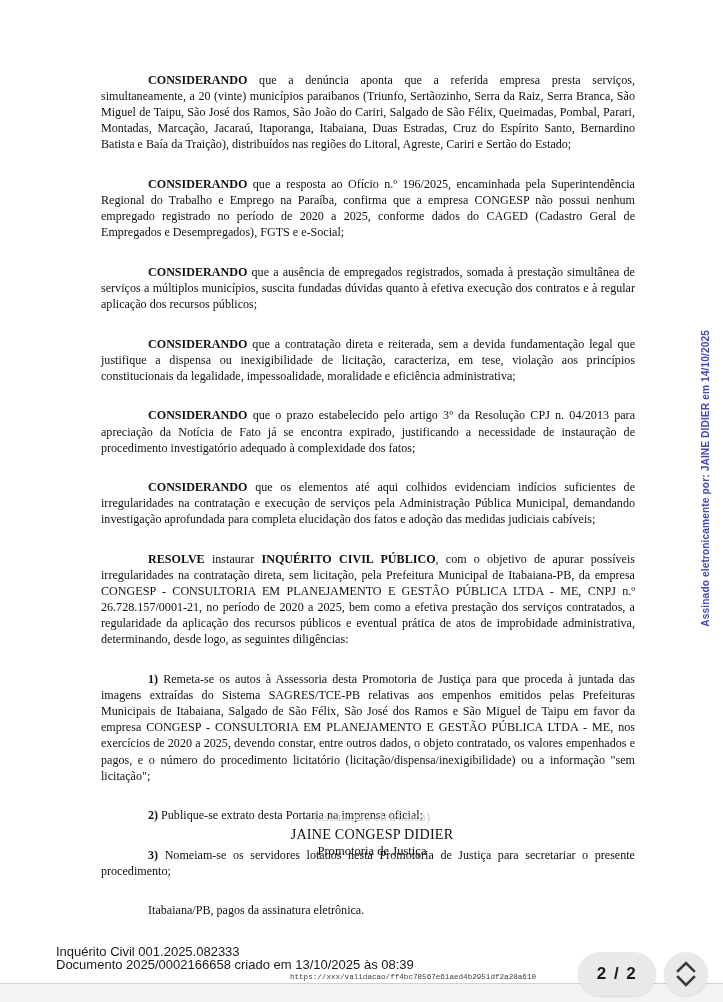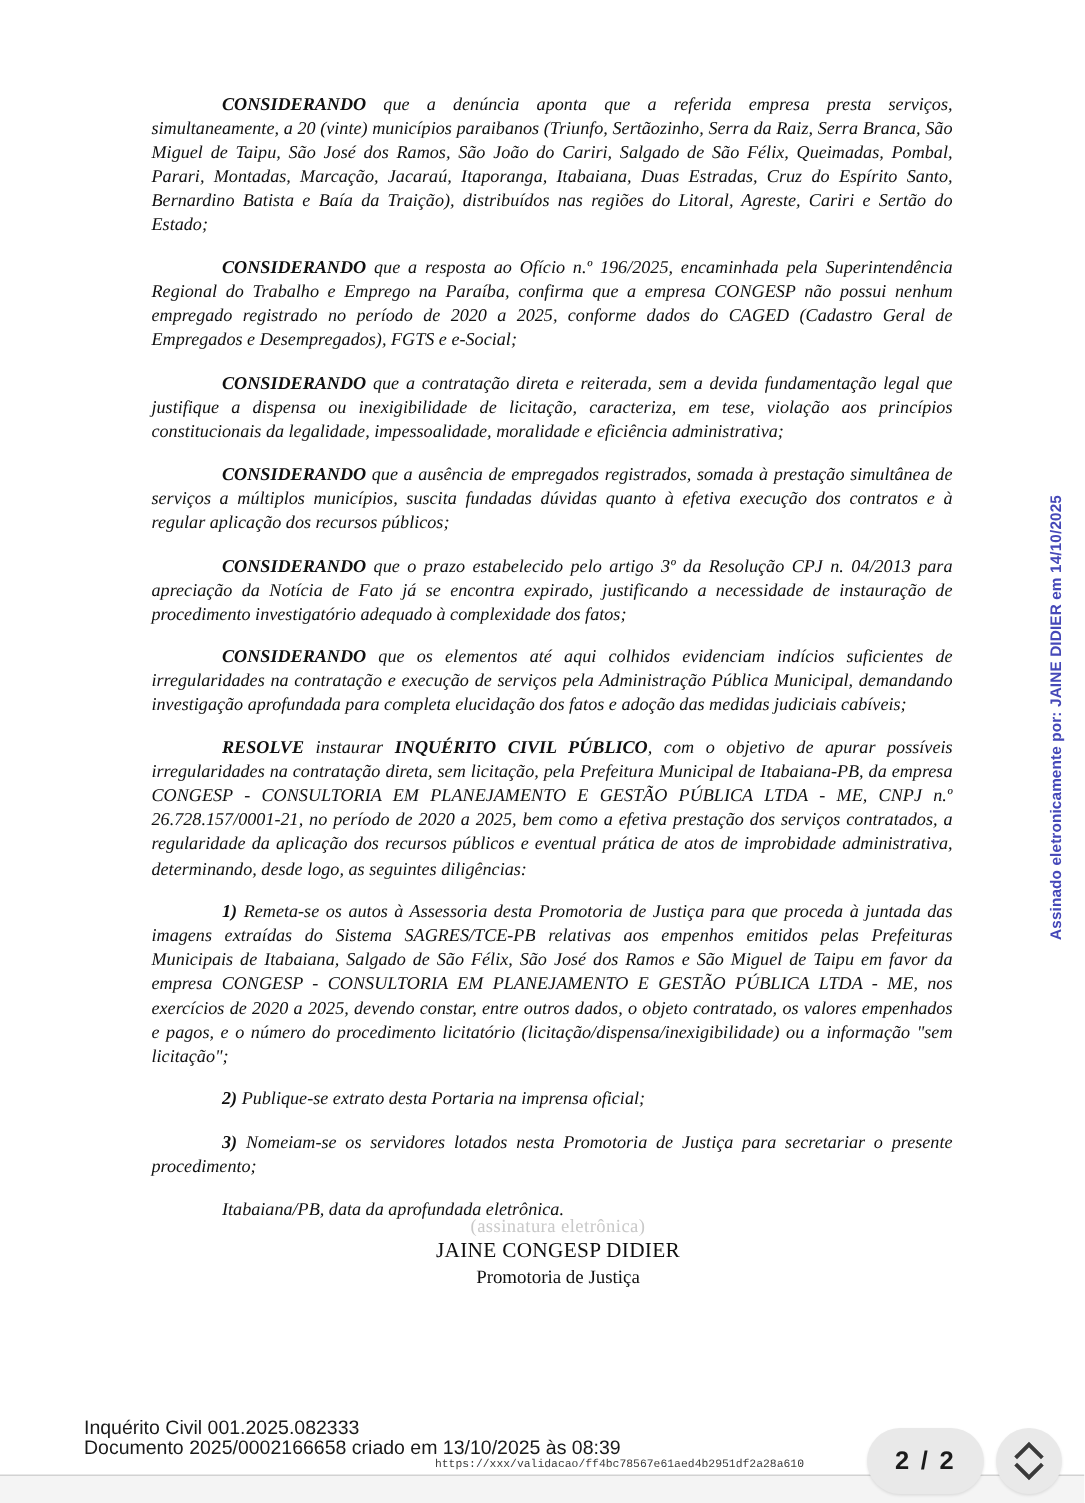--- a/index.html
+++ b/index.html
@@ -27,30 +27,29 @@
 
   
   #doc-body {
     position: absolute;
     left: 101px;
     top: 60px;
     width: 534px;
   }
 
   .para {
-    margin: 1px 0 0 0;
+    margin: 12px 0 0 0;
     text-align: justify;
     text-justify: inter-word;
     font-family: "Liberation Serif", serif;
     font-size: 12.1px;
     line-height: 16.1px;
     color: #101010;
     text-indent: 47px;
     padding-bottom: 11.5px;
-    font-style: italic;
   }
   .para b {
     font-weight: bold;
   }
 
   
   #signature-block {
     position: absolute;
     left: 105px;
     top: 810px;
@@ -180,29 +179,29 @@
   #page-stepper svg { display: block; }
 </style>
 </head>
 <body>
 
 <div id="page-sheet">
 
   <div id="doc-body">
       <p class="para"><b>CONSIDERANDO</b> que a denúncia aponta que a referida empresa presta serviços, simultaneamente, a 20 (vinte) municípios paraibanos (Triunfo, Sertãozinho, Serra da Raiz, Serra Branca, São Miguel de Taipu, São José dos Ramos, São João do Cariri, Salgado de São Félix, Queimadas, Pombal, Parari, Montadas, Marcação, Jacaraú, Itaporanga, Itabaiana, Duas Estradas, Cruz do Espírito Santo, Bernardino Batista e Baía da Traição), distribuídos nas regiões do Litoral, Agreste, Cariri e Sertão do Estado;</p>
       <p class="para"><b>CONSIDERANDO</b> que a resposta ao Ofício n.º 196/2025, encaminhada pela Superintendência Regional do Trabalho e Emprego na Paraíba, confirma que a empresa CONGESP não possui nenhum empregado registrado no período de 2020 a 2025, conforme dados do CAGED (Cadastro Geral de Empregados e Desempregados), FGTS e e-Social;</p>
+      <p class="para"><b>CONSIDERANDO</b> que a ausência de empregados registrados, somada à prestação simultânea de serviços a múltiplos municípios, suscita fundadas dúvidas quanto à efetiva execução dos contratos e à regular aplicação dos recursos públicos;</p>
       <p class="para"><b>CONSIDERANDO</b> que a contratação direta e reiterada, sem a devida fundamentação legal que justifique a dispensa ou inexigibilidade de licitação, caracteriza, em tese, violação aos princípios constitucionais da legalidade, impessoalidade, moralidade e eficiência administrativa;</p>
-      <p class="para"><b>CONSIDERANDO</b> que a ausência de empregados registrados, somada à prestação simultânea de serviços a múltiplos municípios, suscita fundadas dúvidas quanto à efetiva execução dos contratos e à regular aplicação dos recursos públicos;</p>
       <p class="para"><b>CONSIDERANDO</b> que o prazo estabelecido pelo artigo 3º da Resolução CPJ n. 04/2013 para apreciação da Notícia de Fato já se encontra expirado, justificando a necessidade de instauração de procedimento investigatório adequado à complexidade dos fatos;</p>
       <p class="para"><b>CONSIDERANDO</b> que os elementos até aqui colhidos evidenciam indícios suficientes de irregularidades na contratação e execução de serviços pela Administração Pública Municipal, demandando investigação aprofundada para completa elucidação dos fatos e adoção das medidas judiciais cabíveis;</p>
       <p class="para"><b>RESOLVE</b> instaurar <b>INQUÉRITO CIVIL PÚBLICO</b>, com o objetivo de apurar possíveis irregularidades na contratação direta, sem licitação, pela Prefeitura Municipal de Itabaiana-PB, da empresa CONGESP - CONSULTORIA EM PLANEJAMENTO E GESTÃO PÚBLICA LTDA - ME, CNPJ n.º 26.728.157/0001-21, no período de 2020 a 2025, bem como a efetiva prestação dos serviços contratados, a regularidade da aplicação dos recursos públicos e eventual prática de atos de improbidade administrativa, determinando, desde logo, as seguintes diligências:</p>
       <p class="para"><b>1)</b> Remeta-se os autos à Assessoria desta Promotoria de Justiça para que proceda à juntada das imagens extraídas do Sistema SAGRES/TCE-PB relativas aos empenhos emitidos pelas Prefeituras Municipais de Itabaiana, Salgado de São Félix, São José dos Ramos e São Miguel de Taipu em favor da empresa CONGESP - CONSULTORIA EM PLANEJAMENTO E GESTÃO PÚBLICA LTDA - ME, nos exercícios de 2020 a 2025, devendo constar, entre outros dados, o objeto contratado, os valores empenhados e pagos, e o número do procedimento licitatório (licitação/dispensa/inexigibilidade) ou a informação "sem licitação";</p>
       <p class="para"><b>2)</b> Publique-se extrato desta Portaria na imprensa oficial;</p>
       <p class="para"><b>3)</b> Nomeiam-se os servidores lotados nesta Promotoria de Justiça para secretariar o presente procedimento;</p>
-      <p class="para">Itabaiana/PB, data da aprofundada eletrônica.</p>
+      <p class="para">Itabaiana/PB, pagos da assinatura eletrônica.</p>
     </div>
 
   <div id="signature-block">
     <div id="sig-electronic">(assinatura eletrônica)</div>
     <div id="sig-name">JAINE CONGESP DIDIER</div>
     <div id="sig-role">Promotoria de Justiça</div>
   </div>
 
   <div id="vertical-stamp">
     <span>Assinado eletronicamente por: JAINE DIDIER em 14/10/2025</span>

